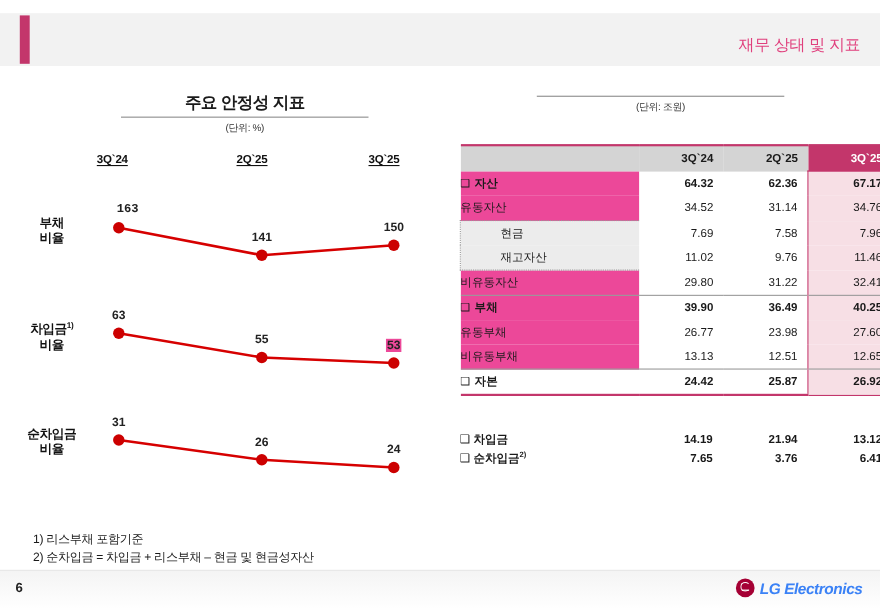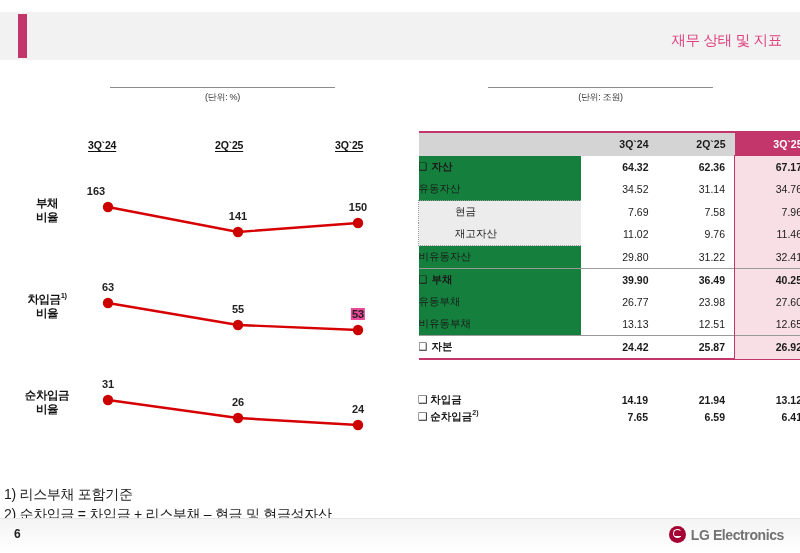--- a/index.html
+++ b/index.html
@@ -86,37 +86,37 @@
   tr.hi-last  td.c-hi{border-bottom:1.5px solid #c3366b;}
   td.c-hi{border-left:1.5px solid #c3366b;border-right:1.5px solid #c3366b;}
 
   .lbl{padding-left:6px;}
   .lvl0{font-weight:bold;}
   .lvl0 .sq{font-size:10px;margin-right:4px;}
   .lvl1{padding-left:24px;}
   .lvl2{padding-left:42px;}
   .num-b{font-weight:bold;}
 
-  tr.shade td.c-name{background:#15803d;}
+  tr.shade td.c-name{background:#ec4899;}
   tr.shade2 td.c-name{background:#ececec;}
   tr.topline td{border-top:1px solid #9a9a9a;}
   .inner-box{
     border-left:1px dotted #9a9a9a;padding-left:36px!important;
     margin-left:0;background:#ececec;
   }
   tr.endline td{border-bottom:2px solid #c3366b;}
 
   .tbl2{position:absolute;left:418px;top:391px;width:366px;}
   table.fin2{border-collapse:collapse;width:366px;table-layout:fixed;}
   table.fin2 td{padding:0;font-size:10.5px;height:17px;font-weight:bold;color:#1a1a1a;}
 
   
   .notes{
-    position:absolute;left:4px;top:484px;
-    font-size:14px;color:#1a1a1a;line-height:1.45;letter-spacing:-0.3px;
+    position:absolute;left:30px;top:484px;
+    font-size:11px;color:#1a1a1a;line-height:1.45;letter-spacing:-0.3px;
   }
 
   
   .footer{
     position:absolute;left:0;top:518px;width:800px;height:35px;
     background:linear-gradient(to bottom,#f4f4f4 0%,#ffffff 100%);
     border-top:1px solid #e6e6e6;
   }
   .pagenum{
     position:absolute;left:14px;top:527px;
@@ -132,33 +132,34 @@
   }
   .brand-mark::after{
     content:"";position:absolute;left:4px;top:3px;width:7px;height:7px;
     border-radius:50%;border:1.4px solid #fff;border-right-color:transparent;
   }
   .brand-mark::before{
     content:"";position:absolute;left:6px;top:10px;width:6px;height:1.4px;
     background:#fff;
   }
   .brand-text{
-    font-size:14px;font-weight:bold;color:#737373;letter-spacing:-0.4px;
+    font-size:14px;font-weight:bold;color:#3b82f6;letter-spacing:-0.4px;font-style:italic;
   }
 </style>
 </head>
 <body>
 
 <div class="slide">
 
   <div class="header"></div>
   <div class="header-accent"></div>
   <div class="header-sub">재무 상태 및 지표</div>
 
   <div class="sec" style="left:110px;top:84px;width:225px;">
+    <div class="sec-title">주요 안정성 지표</div>
     <div class="sec-rule"></div>
     <div class="sec-unit">(단위: %)</div>
   </div>
 
   <div class="chart-area">
 
     <div class="col-hdr" style="left:88px;top:139px;">3Q`24</div>
     <div class="col-hdr" style="left:215px;top:139px;">2Q`25</div>
     <div class="col-hdr" style="left:335px;top:139px;">3Q`25</div>
 
@@ -167,21 +168,21 @@
       <span>비율</span>
     </div>
     <div class="spark" style="top:185px;">
       <svg width="300" height="70" viewBox="0 0 300 70">
         <polyline points="18,22 148,47 268,38" fill="none" stroke="#d60000" stroke-width="2.4"></polyline>
         <circle cx="18" cy="22" r="5.2" fill="#cc0000"></circle>
         <circle cx="148" cy="47" r="5.2" fill="#cc0000"></circle>
         <circle cx="268" cy="38" r="5.2" fill="#cc0000"></circle>
       </svg>
     </div>
-    <div class="dlabel" style="left:96px;top:185px;">163</div>
+    <div class="dlabel" style="left:116px;top:185px;font-family:Liberation Mono, monospace;">163</div>
     <div class="dlabel" style="left:238px;top:210px;">141</div>
     <div class="dlabel" style="left:358px;top:201px;">150</div>
 
     <div class="row-label" style="left:8px;top:291px;">
       <span>차입금</span><sup>1)</sup><br>
       <span>비율</span>
     </div>
     <div class="spark" style="top:281px;">
       <svg width="300" height="70" viewBox="0 0 300 70">
         <polyline points="18,22 148,44 268,49" fill="none" stroke="#d60000" stroke-width="2.4"></polyline>
@@ -290,21 +291,21 @@
       <tbody>
         <tr>
           <td class="c-name lbl"><span class="sq">❑</span>&nbsp;<span>차입금</span></td>
           <td class="c-num">14.19</td>
           <td class="c-num">21.94</td>
           <td class="c-num">13.12</td>
         </tr>
         <tr>
           <td class="c-name lbl"><span class="sq">❑</span>&nbsp;<span>순차입금</span><sup style="font-size:7px;">2)</sup></td>
           <td class="c-num">7.65</td>
-          <td class="c-num">6.59</td>
+          <td class="c-num">3.76</td>
           <td class="c-num">6.41</td>
         </tr>
       </tbody>
     </table>
   </div>
 
   <div class="notes">
     <div>1) 리스부채 포함기준</div>
     <div>2) 순차입금 = 차입금 + 리스부채 – 현금 및 현금성자산</div>
   </div>

